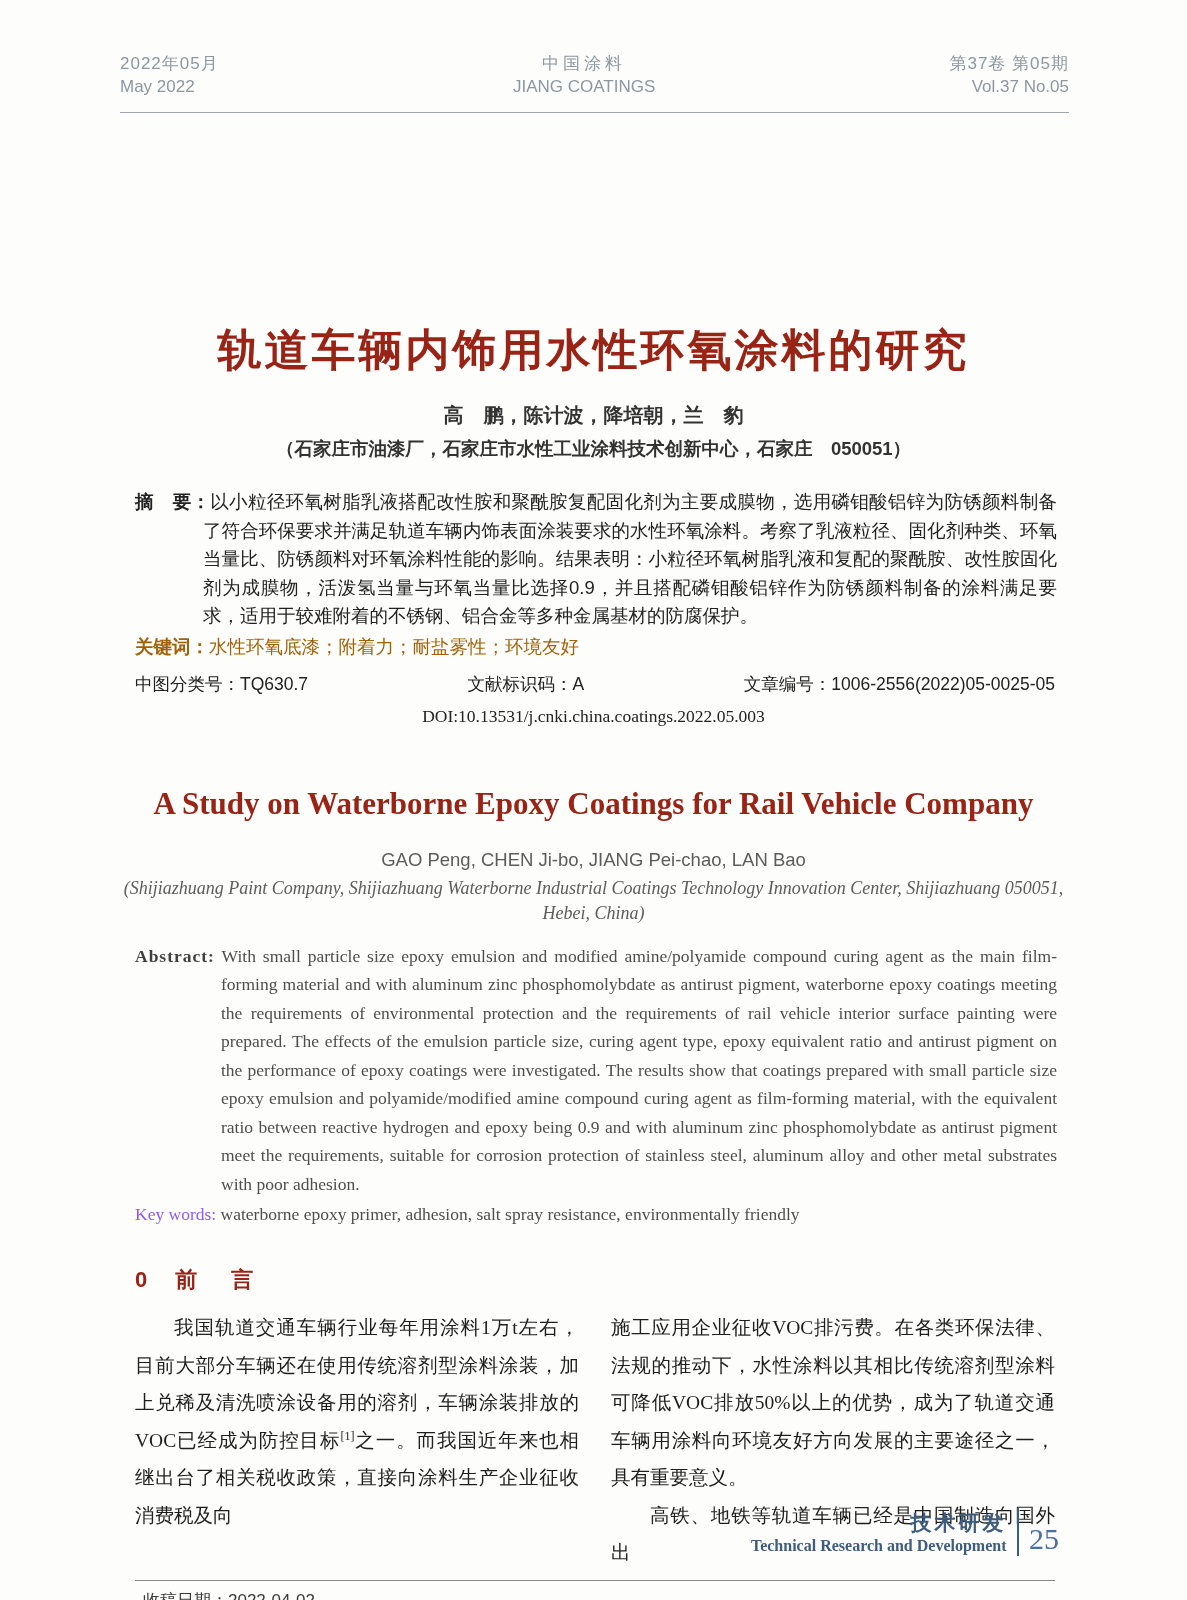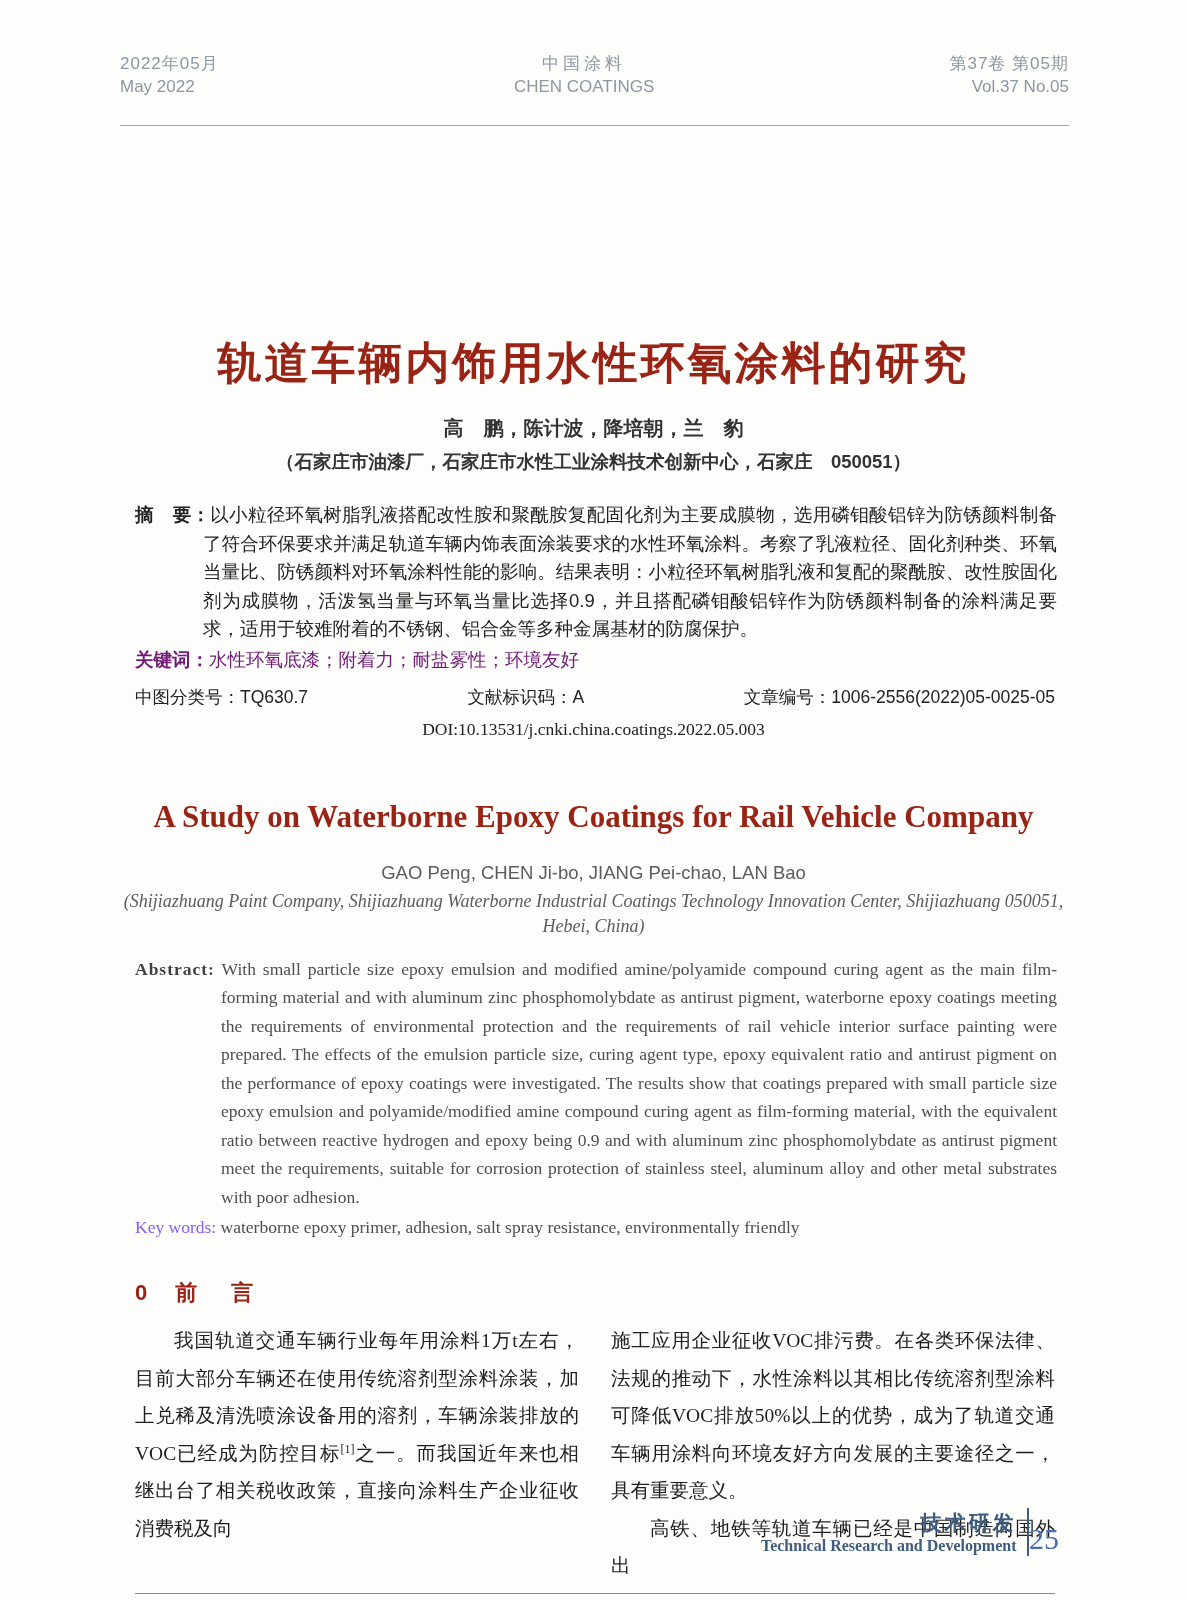--- a/index.html
+++ b/index.html
@@ -10,21 +10,21 @@
     margin:0 auto;
     background:#fdfdfc;
     overflow:hidden;
     font-family:"Liberation Sans", sans-serif;
     color:#2b2b2b;
   }
   
   .jheader {
     margin:52px 118px 0 120px;
     display:flex; justify-content:space-between; align-items:flex-end;
-    padding-bottom:27px;
+    padding-bottom:14px;
     border-bottom:1.5px solid #9fa6ad;
     color:#8d97a0;
     font-size:17px; line-height:23px;
   }
   .jheader .col-center { text-align:center; }
   .jheader .col-right  { text-align:right; }
   .jheader .cn { letter-spacing:4px; }
   .jheader .col-left .cn { letter-spacing:1px; }
   .jheader .col-right .cn { letter-spacing:1px; }
 
@@ -55,21 +55,21 @@
     font-size:18.5px; line-height:28.5px;
     text-align:justify;
     padding-left:68px;
     color:#222;
   }
   .abstract-cn .lbl { font-weight:bold; margin-left:-68px; }
   .keywords-cn {
     margin:1px 130px 0 135px;
     font-size:18.5px; line-height:29px;
     padding-left:68px;
-    color:#701a75;
+    color:#a16207;
   }
   .keywords-cn .lbl { font-weight:bold; margin-left:-68px; }
 
   .meta-row {
     margin:11px 132px 0 135px;
     display:flex; justify-content:space-between;
     font-size:17.5px; color:#222;
   }
   .doi-line {
     margin:10px 135px 0 135px;
@@ -172,36 +172,37 @@
     color:#3e5c7e;
   }
   .page-footer .vbar {
     width:2.5px; height:48px;
     background:#3e5c7e;
   }
   .page-footer .pagenum {
     font-family:"Liberation Serif", serif;
     font-size:30px;
     color:#4a6ea9;
+    padding-left:10px;
     align-self:flex-end;
   }
 </style>
 </head>
 <body>
 
 <div class="page">
 
   <div class="jheader">
     <div class="col-left">
       <div class="cn">2022年05月</div>
       <div class="en">May 2022</div>
     </div>
     <div class="col-center">
       <div class="cn">中国涂料</div>
-      <div class="en">CHEN COATINGS</div>
+      <div class="en">JIANG COATINGS</div>
     </div>
     <div class="col-right">
       <div class="cn">第37卷 第05期</div>
       <div class="en">Vol.37 No.05</div>
     </div>
   </div>
 
   <h1 class="title-cn">轨道车辆内饰用水性环氧涂料的研究</h1>
   <div class="authors-cn">高　鹏，陈计波，降培朝，兰　豹</div>
   <div class="affil-cn">（石家庄市油漆厂，石家庄市水性工业涂料技术创新中心，石家庄　050051）</div>

